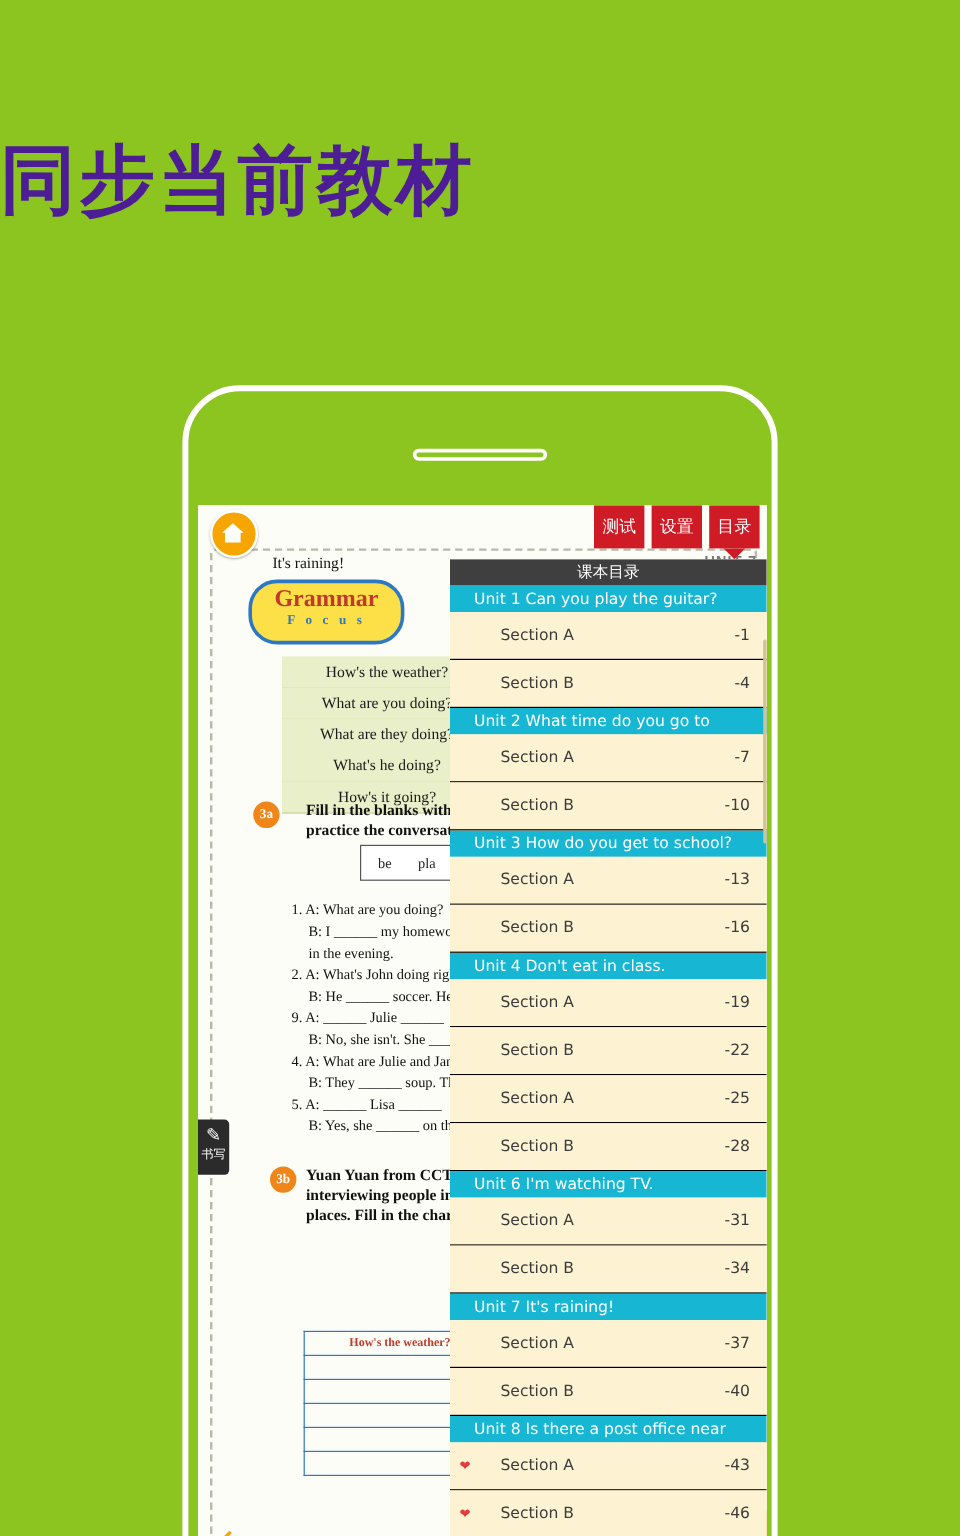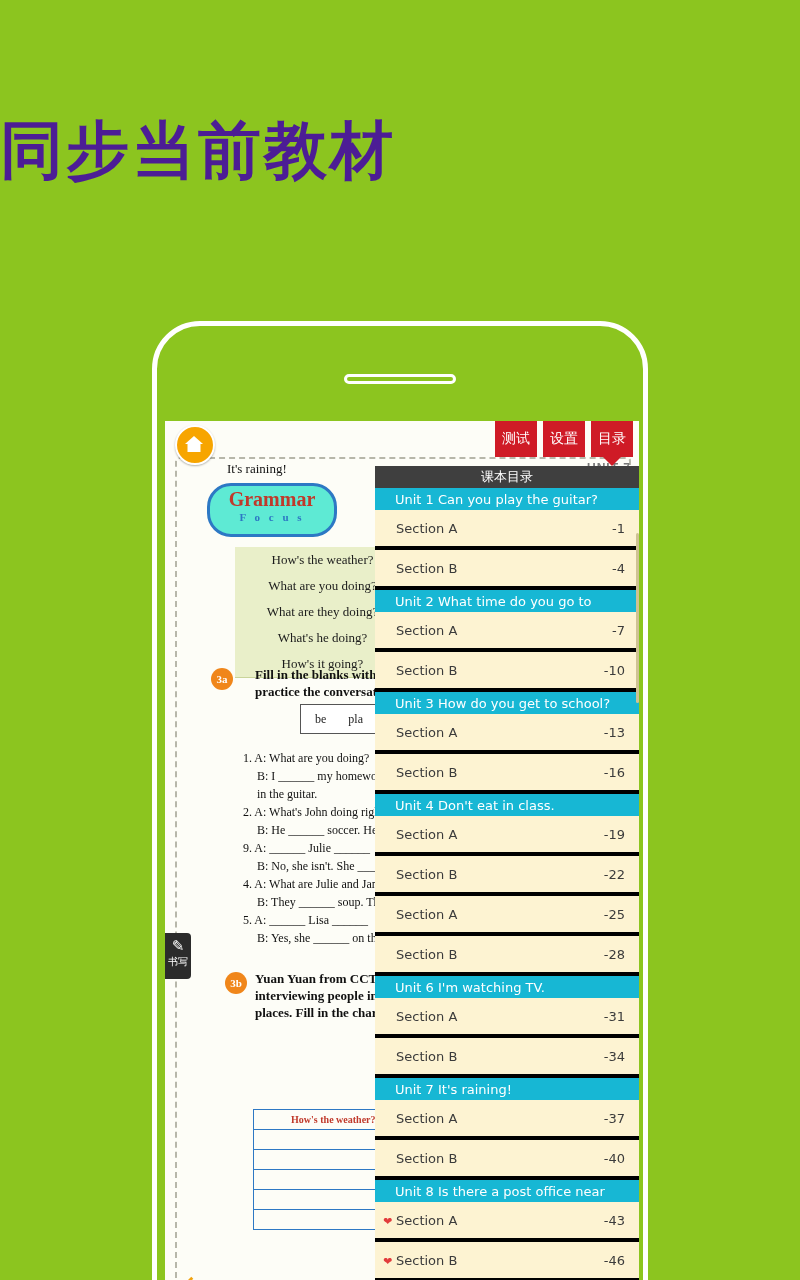--- a/index.html
+++ b/index.html
@@ -53,21 +53,21 @@
   .topic-title{
     position:absolute;left:62px;top:40px;font-size:13px;color:#111;font-family:"Liberation Serif",serif;
   }
   .unit-label{
     position:absolute;right:8px;top:40px;font-size:12px;color:#777;font-weight:bold;letter-spacing:1px;
   }
 
   
   .gf{
     position:absolute;left:42px;top:62px;width:124px;height:48px;border-radius:24px;
-    background:#5eead4;border:3px solid #2d78c4;text-align:center;
+    background:#fde047;border:3px solid #2d78c4;text-align:center;
   }
   .gf .g1{font-family:"Liberation Serif",serif;color:#c0392b;font-size:20px;font-weight:bold;margin-top:2px;}
   .gf .g2{font-family:"Liberation Serif",serif;color:#2d78c4;font-size:11px;font-weight:bold;letter-spacing:3px;}
 
   .sentbox{
     position:absolute;left:70px;width:175px;height:26px;
     background:#e9efc9;border-bottom:1px solid #c9d49a;
     font-family:"Liberation Serif",serif;font-size:13px;color:#1b1b1b;
     display:flex;align-items:center;justify-content:center;
   }
@@ -136,23 +136,23 @@
     height:22px;background:#3f3f3f;color:#ffffff;font-size:13px;
     display:flex;align-items:center;justify-content:center;
     font-family:"DejaVu Sans",sans-serif;
   }
   .unit-row{
     height:22px;background:#17b7d4;color:#ffffff;font-size:13px;
     display:flex;align-items:center;padding-left:20px;box-sizing:border-box;
     font-family:"DejaVu Sans",sans-serif;white-space:nowrap;overflow:hidden;
   }
   .sec-row{
-    height:40px;background:#fdf3d2;border-bottom:4px solid #000000;
+    height:40px;background:#fdf3d2;border-bottom:1px solid #000000;
     display:flex;align-items:center;justify-content:space-between;
-    padding:0 14px 0 21px;box-sizing:border-box;position:relative;
+    padding:0 14px 0 42px;box-sizing:border-box;position:relative;
     font-family:"DejaVu Sans",sans-serif;font-size:13px;color:#3b3b3b;
   }
   .sec-row .heart{position:absolute;left:8px;top:13px;font-size:11px;color:#e23c3c;}
   .sec-label{flex:0 0 auto;}
   .sec-page{color:#3b3b3b;}
 
   .scrollbar{
     position:absolute;right:0;top:67px;width:3px;height:170px;background:#cfc293;border-radius:2px;
   }
 </style>
@@ -195,21 +195,21 @@
         <div class="instr" style="left:90px;top:245px;width:205px;white-space:pre-line;">Fill in the blanks with the
 practice the conversations</div>
 
         <div class="wordbank">
           <span>be</span>
           <span>pla</span>
         </div>
 
         <div class="qline" style="left:78px;top:330px">1. A: What are you doing?</div>
         <div class="qline" style="left:92px;top:348px">B: I ______ my homewo</div>
-        <div class="qline" style="left:92px;top:366px">in the guitar.</div>
+        <div class="qline" style="left:92px;top:366px">in the evening.</div>
         <div class="qline" style="left:78px;top:384px">2. A: What's John doing righ</div>
         <div class="qline" style="left:92px;top:402px">B: He ______ soccer. He</div>
         <div class="qline" style="left:78px;top:420px">9. A: ______ Julie ______</div>
         <div class="qline" style="left:92px;top:438px">B: No, she isn't. She ___</div>
         <div class="qline" style="left:78px;top:456px">4. A: What are Julie and Jane</div>
         <div class="qline" style="left:92px;top:474px">B: They ______ soup. Th</div>
         <div class="qline" style="left:78px;top:492px">5. A: ______ Lisa ______</div>
         <div class="qline" style="left:92px;top:510px">B: Yes, she ______ on th</div>
 
         <div class="numbadge" style="left:60px;top:551px">3b</div>

